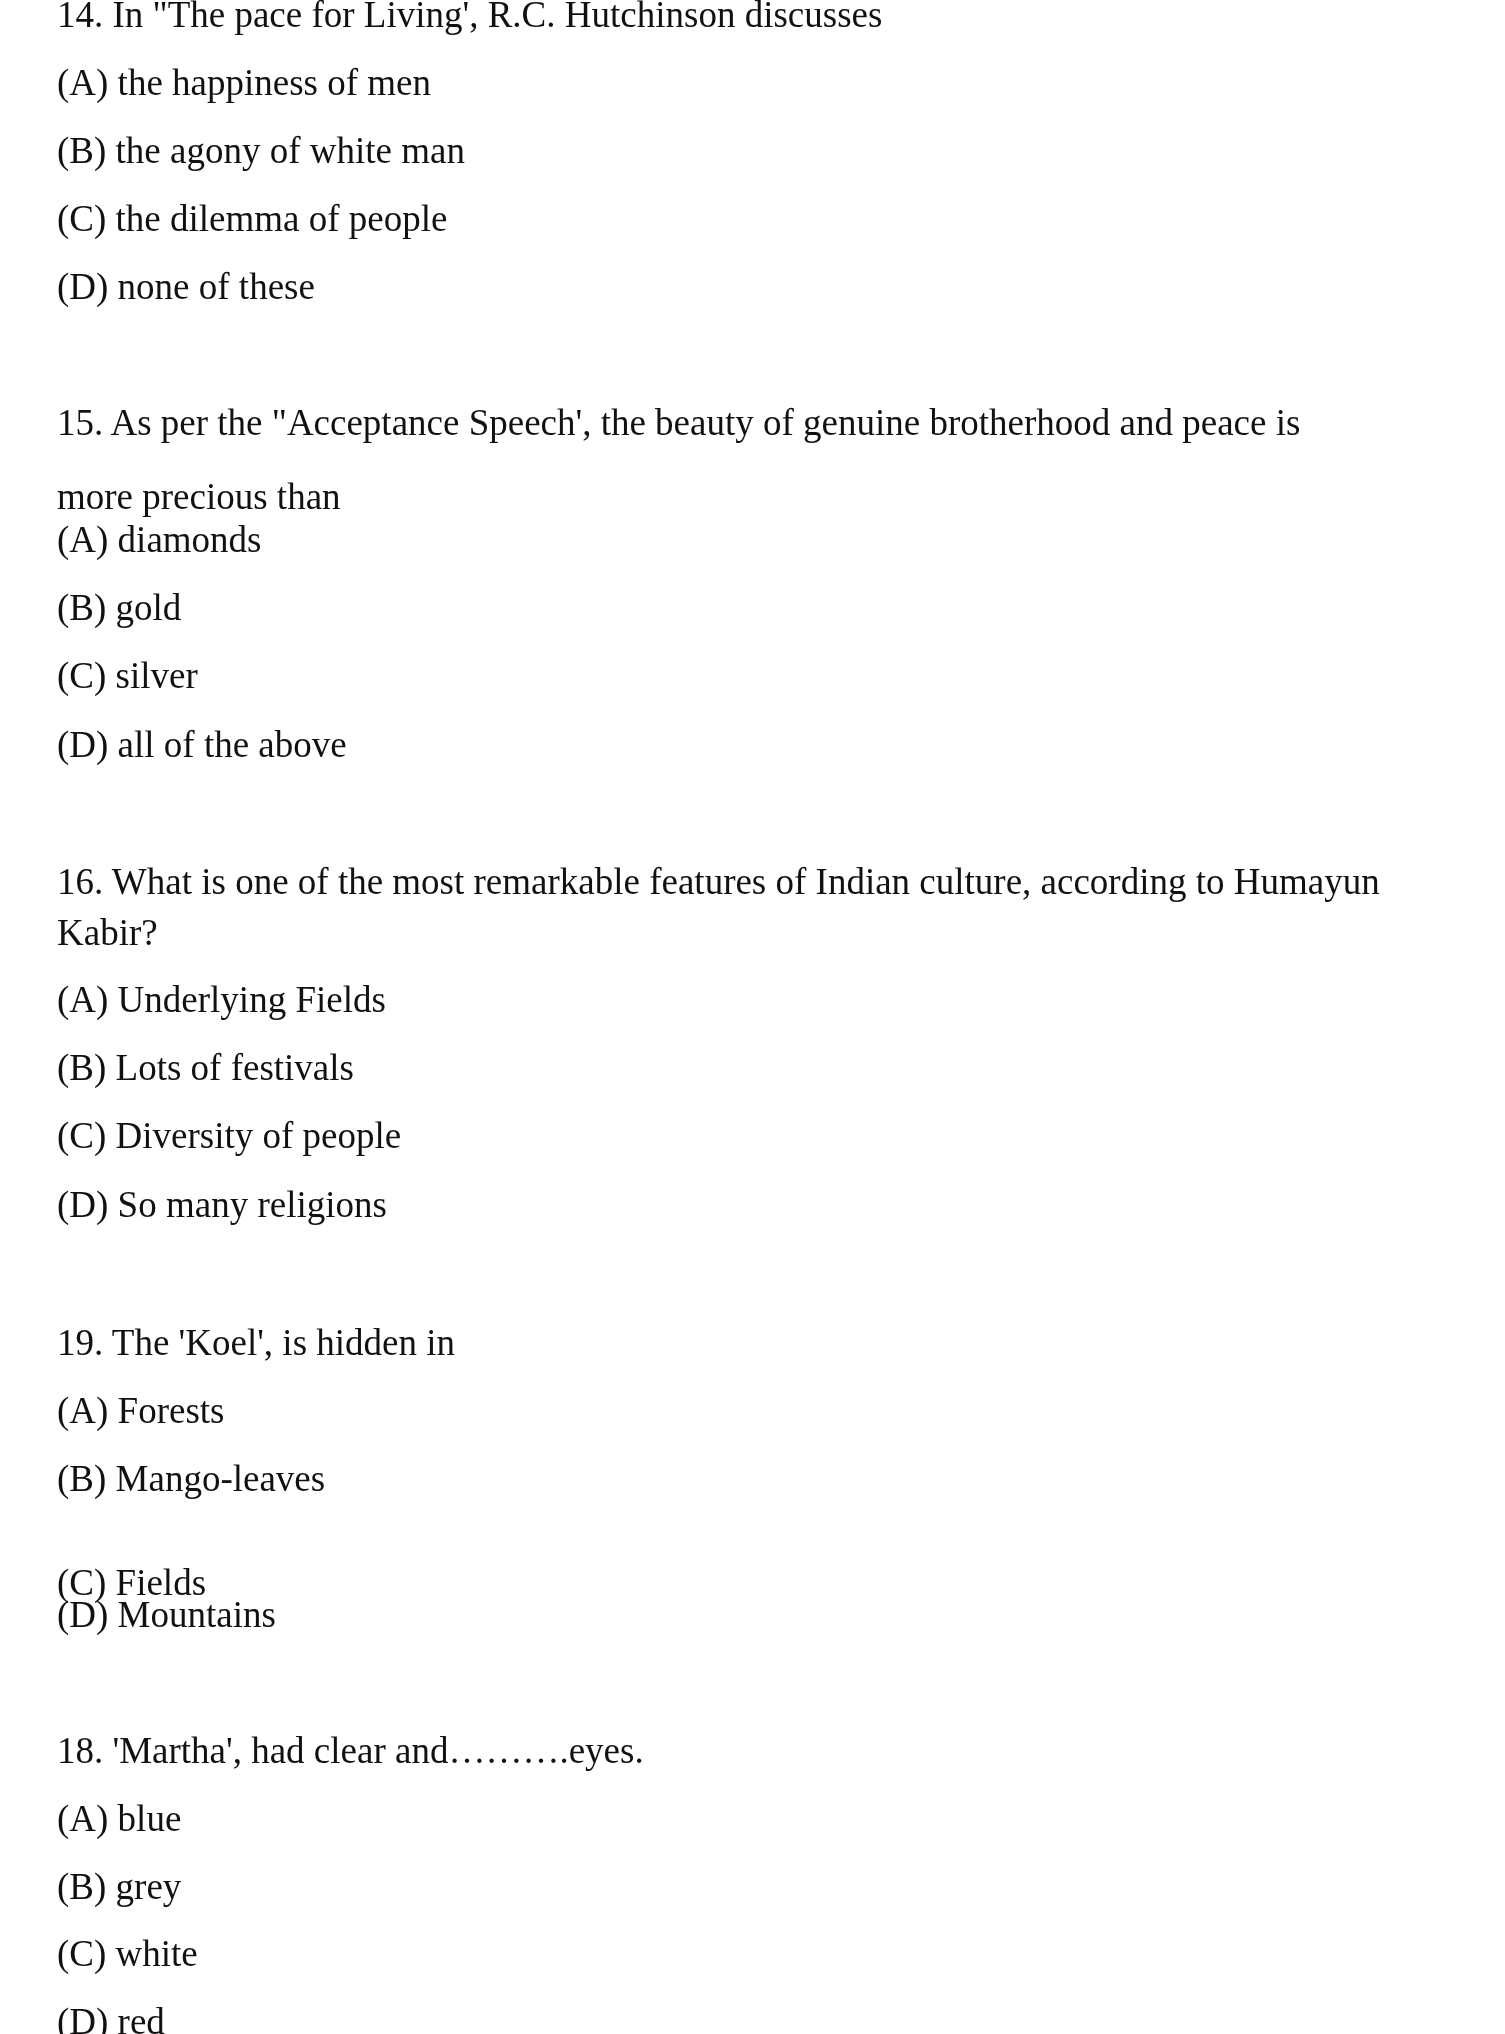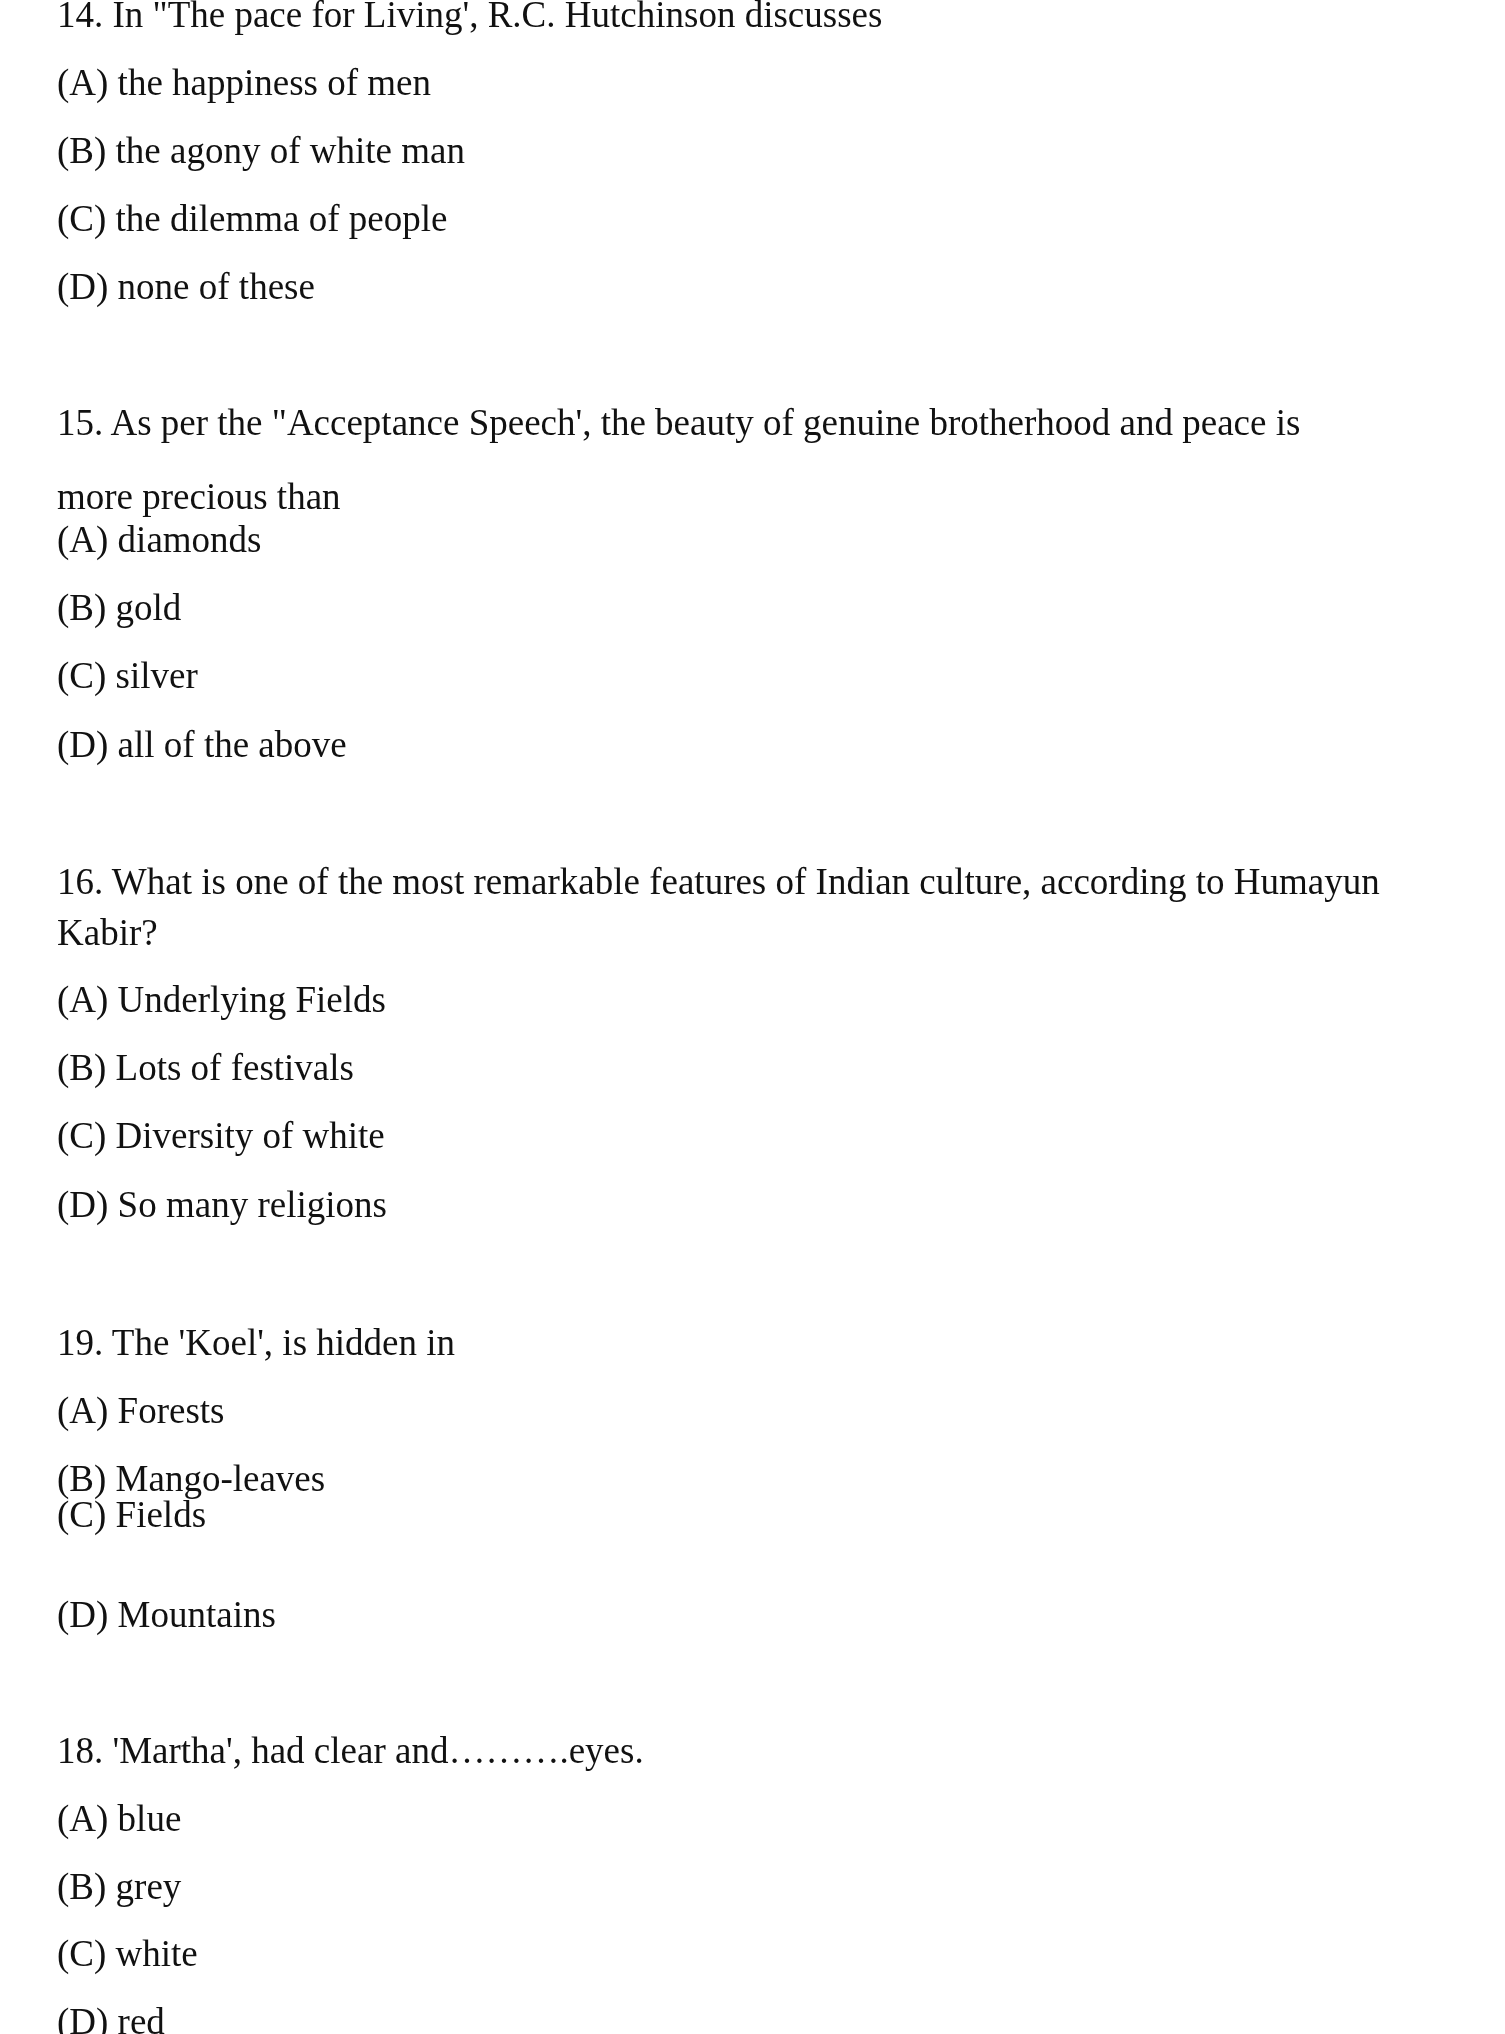--- a/index.html
+++ b/index.html
@@ -42,29 +42,29 @@
   <div class="line" style="top:589px">(B) gold</div>
   <div class="line" style="top:657px">(C) silver</div>
   <div class="line" style="top:726px">(D) all of the above</div>
 </div>
 
 <div>
   <div class="line" style="top:863px">16. What is one of the most remarkable features of Indian culture, according to Humayun</div>
   <div class="line" style="top:914px">Kabir?</div>
   <div class="line" style="top:981px">(A) Underlying Fields</div>
   <div class="line" style="top:1049px">(B) Lots of festivals</div>
-  <div class="line" style="top:1117px">(C) Diversity of white</div>
+  <div class="line" style="top:1117px">(C) Diversity of people</div>
   <div class="line" style="top:1186px">(D) So many religions</div>
 </div>
 
 <div>
   <div class="line" style="top:1324px">19. The 'Koel', is hidden in</div>
   <div class="line" style="top:1392px">(A) Forests</div>
   <div class="line" style="top:1460px">(B) Mango-leaves</div>
-  <div class="line" style="top:1496px">(C) Fields</div>
+  <div class="line" style="top:1564px">(C) Fields</div>
   <div class="line" style="top:1596px">(D) Mountains</div>
 </div>
 
 <div>
   <div class="line" style="top:1732px">18. 'Martha', had clear and……….eyes.</div>
   <div class="line" style="top:1800px">(A) blue</div>
   <div class="line" style="top:1868px">(B) grey</div>
   <div class="line" style="top:1935px">(C) white</div>
   <div class="line" style="top:2003px">(D) red</div>
 </div>

